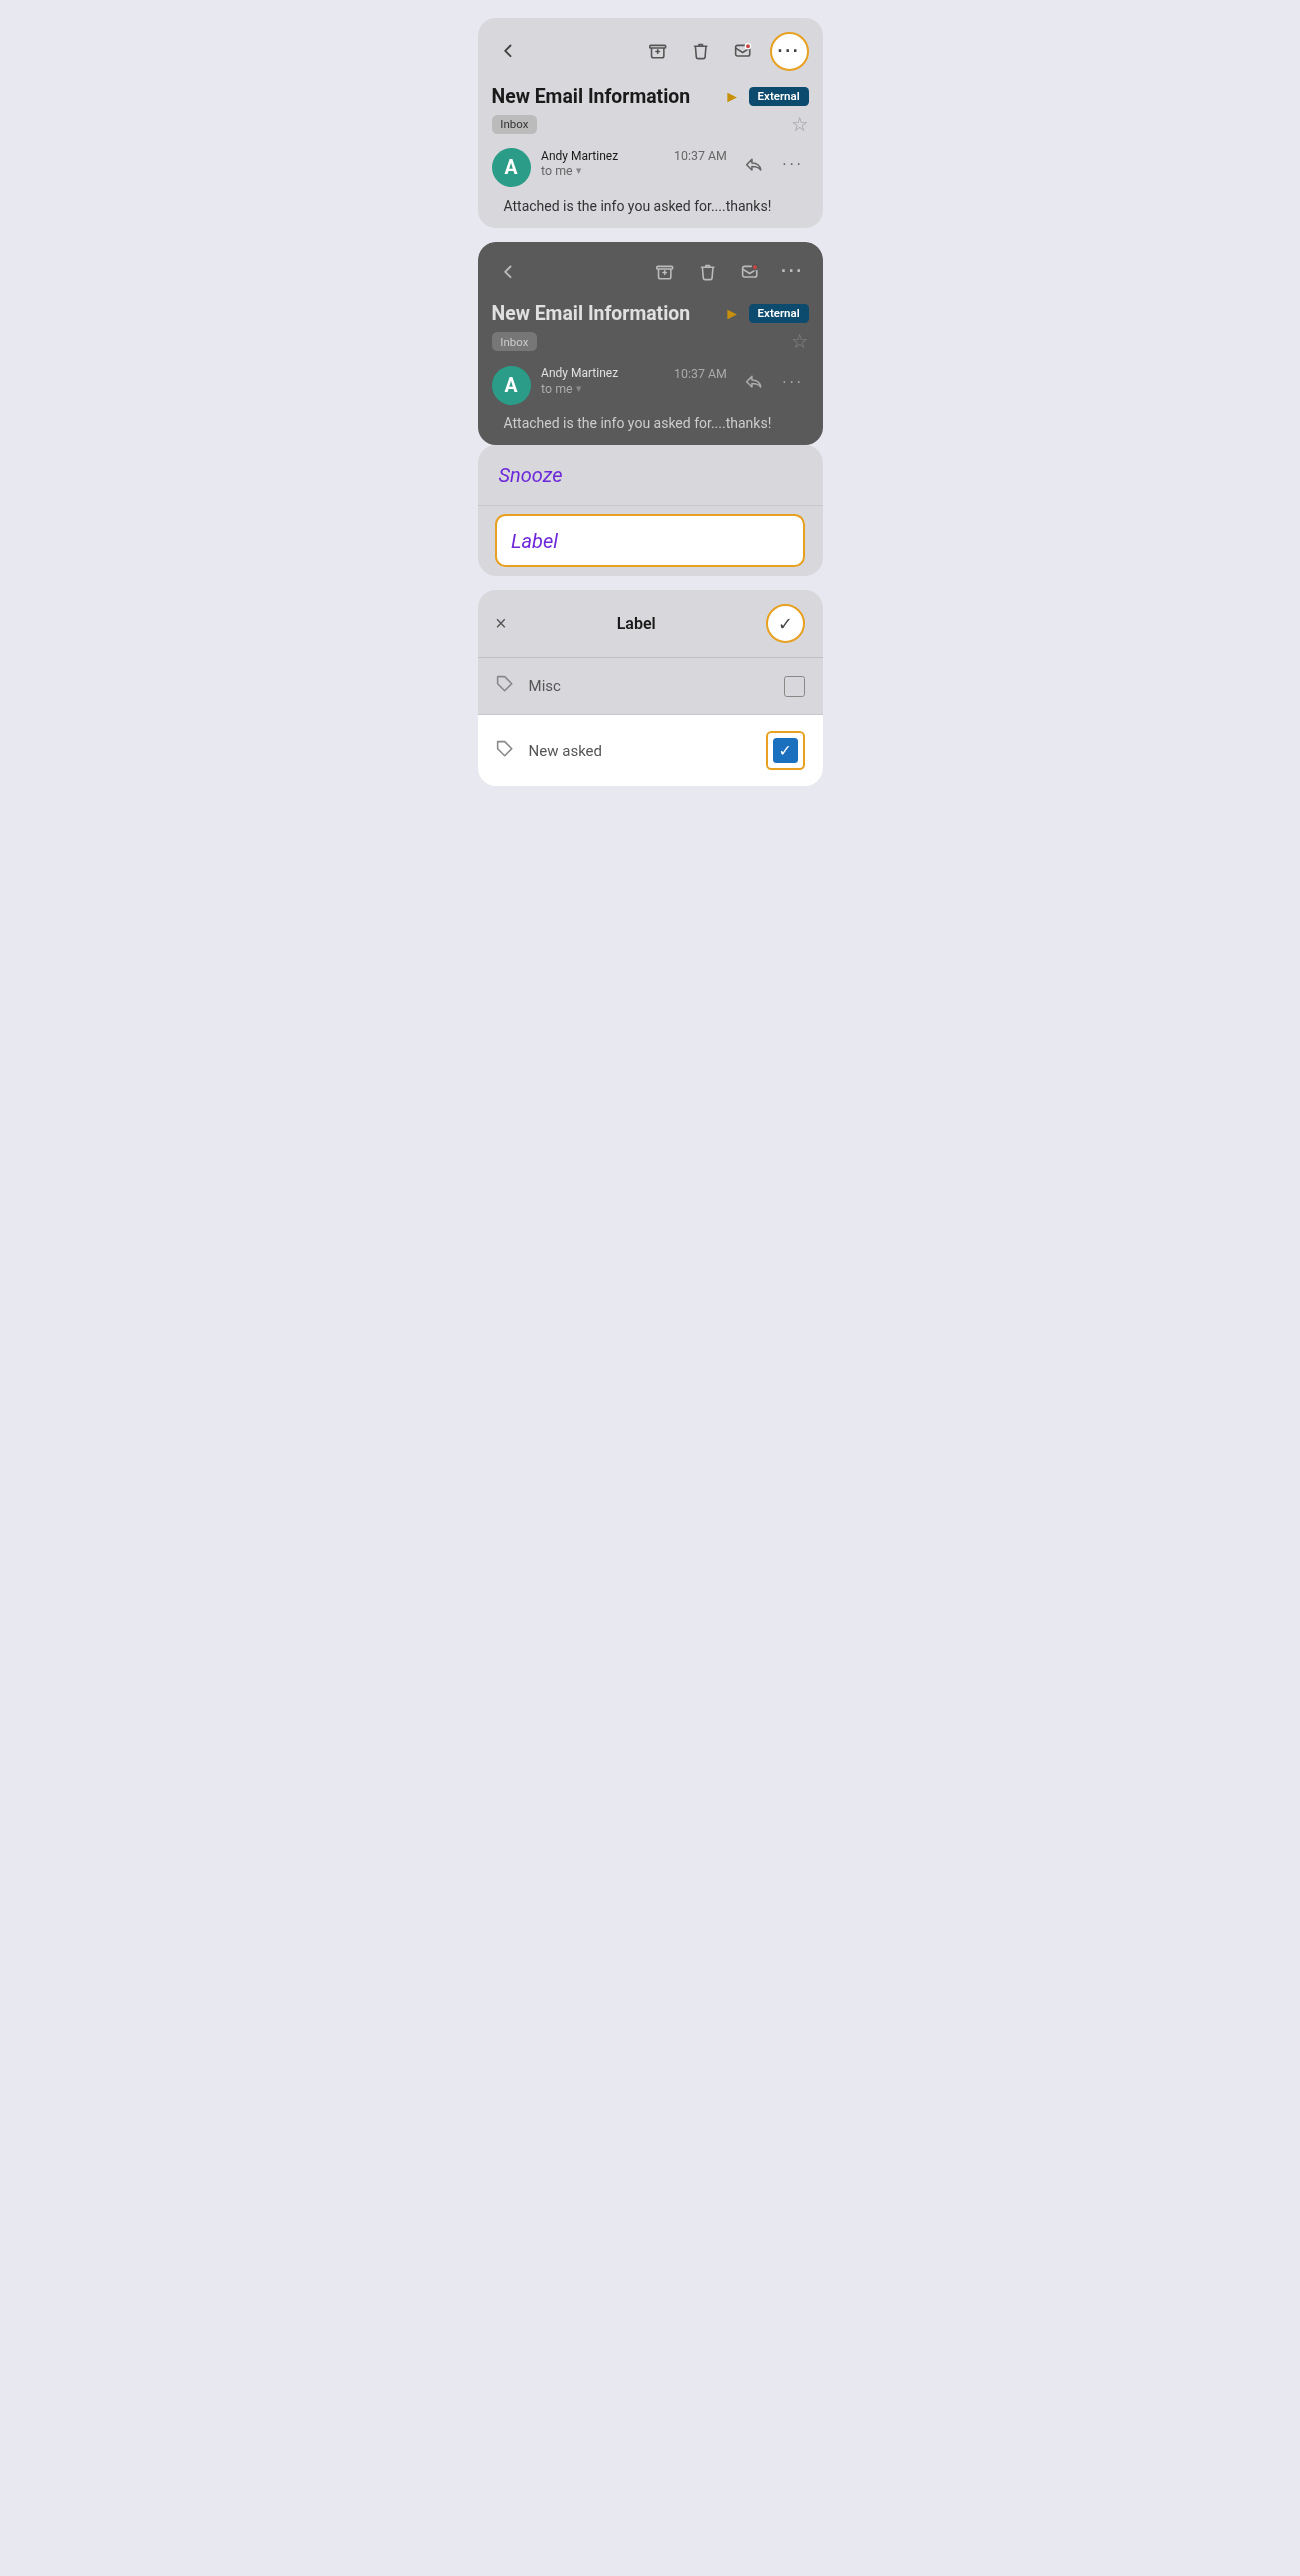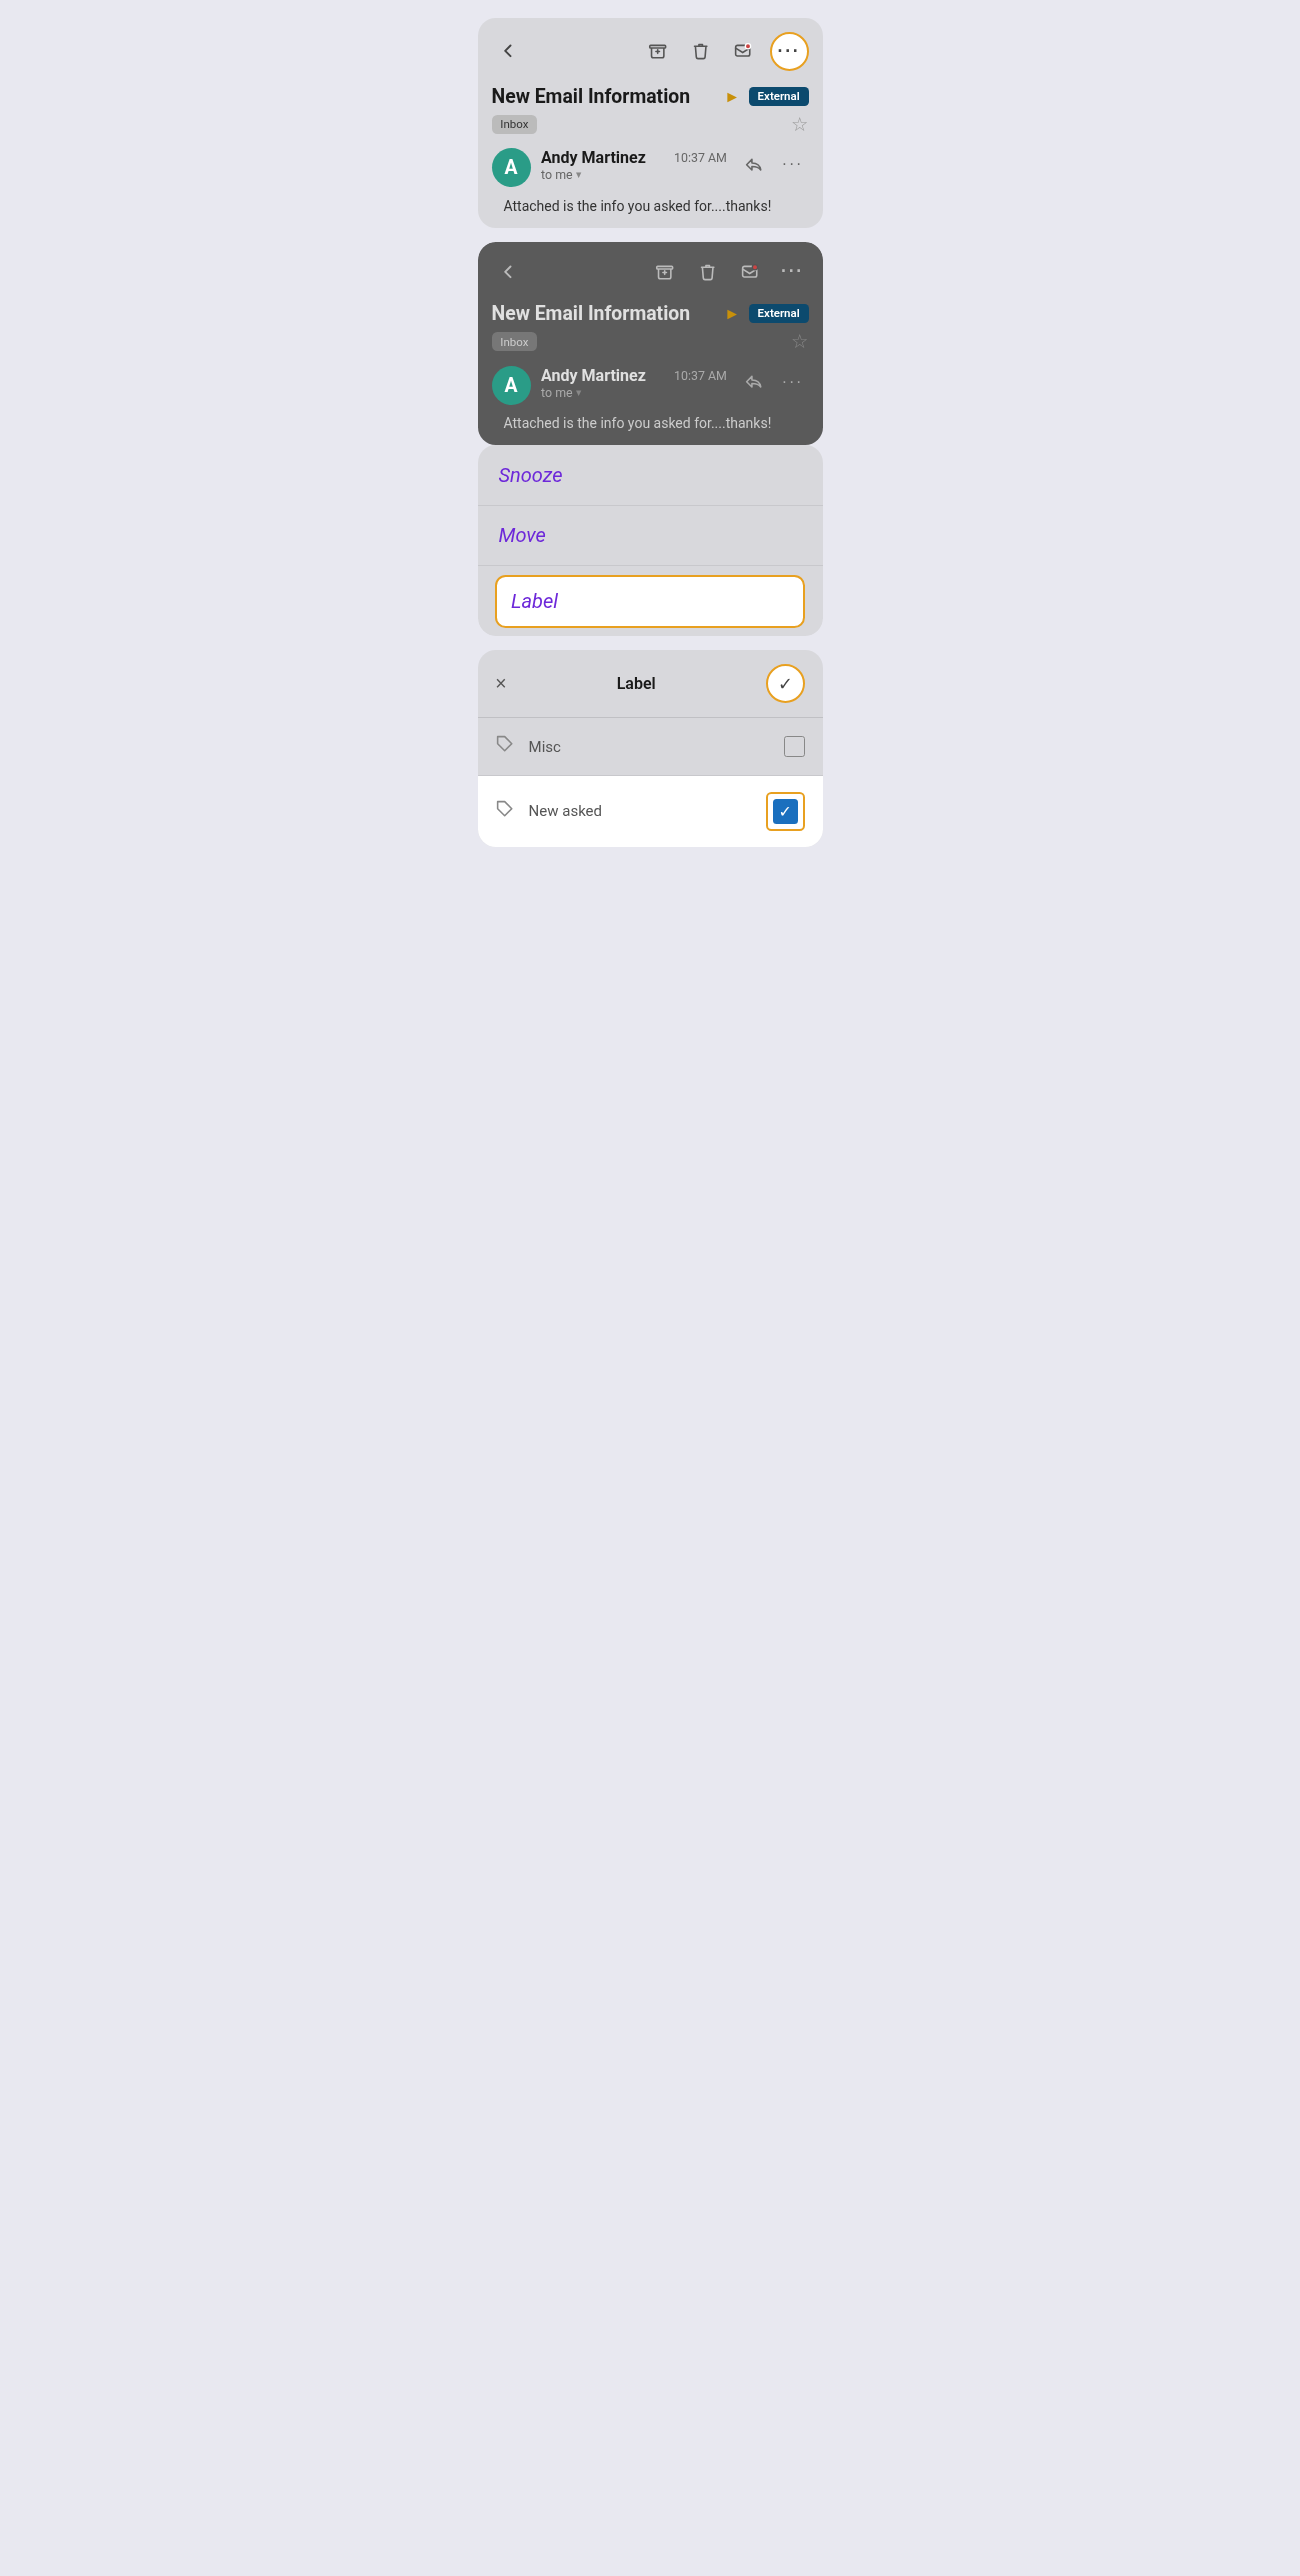--- a/index.html
+++ b/index.html
@@ -170,22 +170,22 @@
     }
 
     .sender-name-row {
       display: flex;
       align-items: center;
       gap: 7px;
       flex-wrap: wrap;
     }
 
     .sender-name {
-      font-size: 16px;
-      font-weight: 700;
+      font-size: 12px;
+      font-weight: 400;
       color: #1a1a1a;
     }
 
     .sender-name.dark-text {
       color: #e0e0e0;
     }
 
     .sender-time {
       font-size: 12.4px;
       color: #666;
@@ -518,21 +518,20 @@
             <span style="letter-spacing:1.8px;color:#aaa;font-size:16px;">···</span>
           </button>
         </div>
       </div>
 
       <div class="email-body dark-text">Attached is the info you asked for....thanks!</div>
     </div>
 
     <div class="context-menu-card">
       <div class="context-menu-item">Snooze</div>
-      <div class="context-menu-item">Move</div>
       <div style="padding: 5.3px 10.6px;">
         <div class="context-menu-item highlighted">Label</div>
       </div>
     </div>
   </div>
 
   <div class="label-dialog">
     <div class="label-header">
       <button class="close-btn">×</button>
       <span class="label-title">Label</span>

